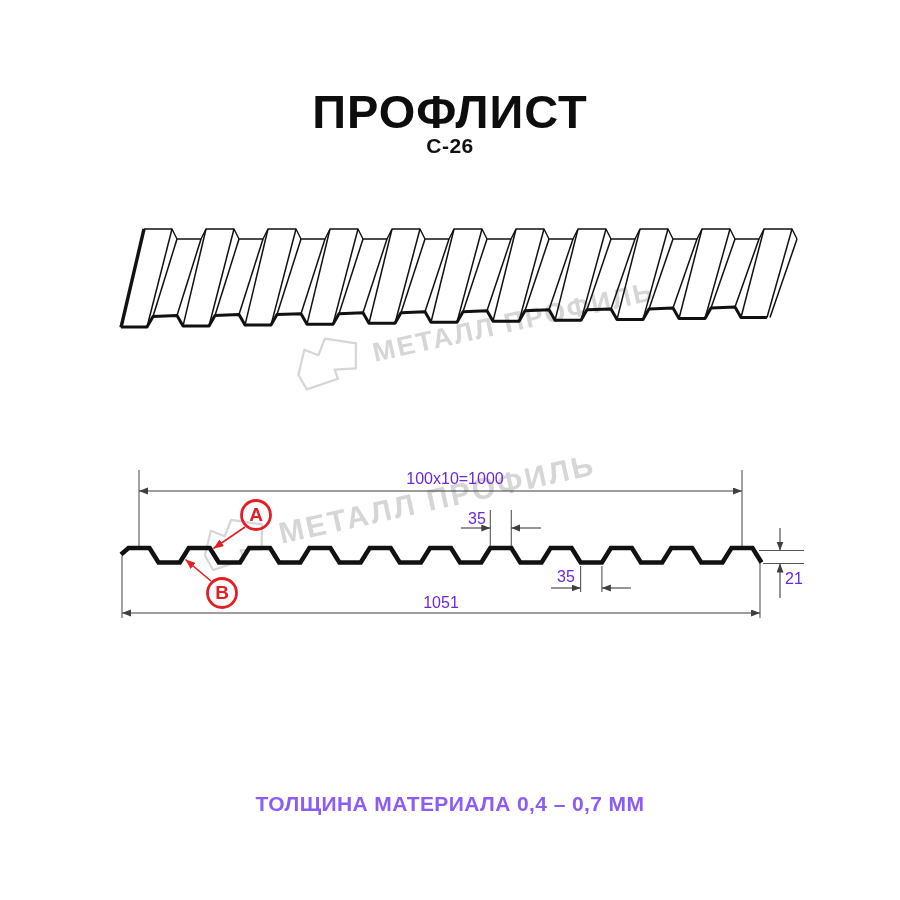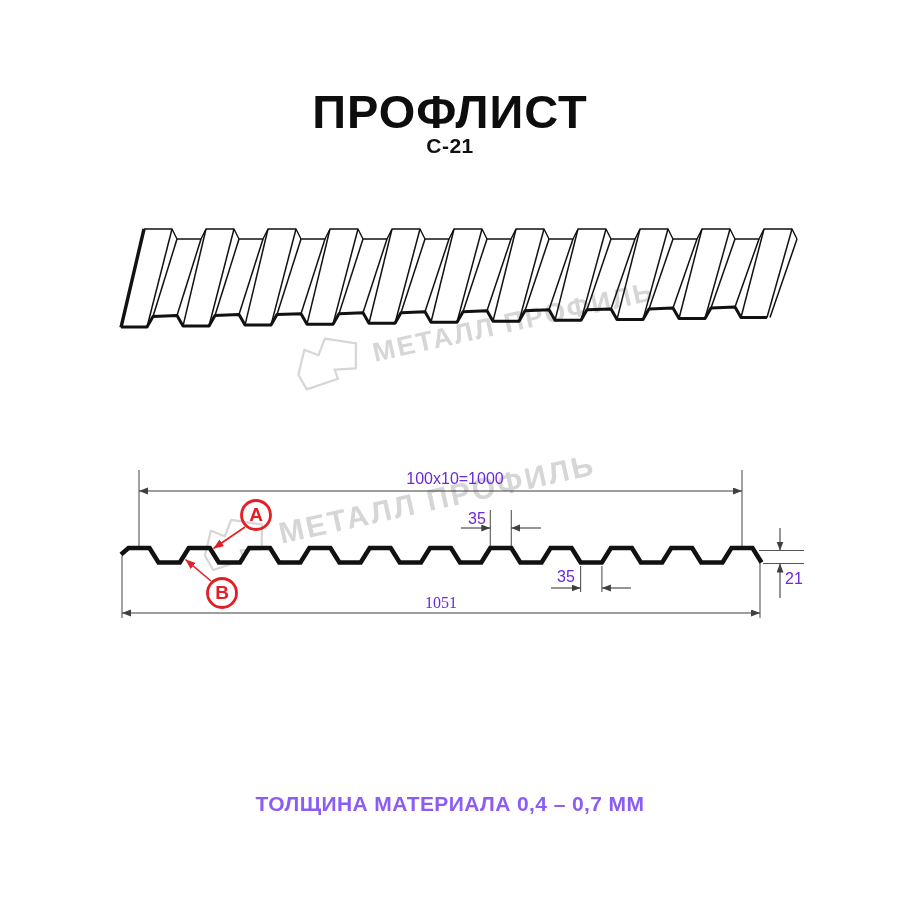--- a/index.html
+++ b/index.html
@@ -21,21 +21,21 @@
   .ab{position:absolute;transform:translate(-50%,-50%);font-weight:700;font-size:19px;z-index:3;}
   .sheetline{fill:none;stroke:#111;}
   .ext{stroke:#555;stroke-width:1.1;}
   .dim{stroke:#3f3f3f;stroke-width:1.1;}
   .red{stroke-width:1.6;fill:none;}
 </style>
 </head>
 <body>
 
 <div class="abs center-text title">ПРОФЛИСТ</div>
-<div class="abs center-text subtitle">С-21</div>
+<div class="abs center-text subtitle">С-26</div>
 
 <div class="wm wm1" style="color:#d6d6d6;">
   <svg width="70" height="56" viewBox="0 0 100 78">
     <path d="M5,46 L21,13 L39,25 L53,4 L95,20 L87,55 L57,50 L59,64 L12,69 Z" fill="none" stroke="#d6d6d6" stroke-width="3.2" stroke-linejoin="round"></path>
   </svg>
   <span>МЕТАЛЛ ПРОФИЛЬ</span>
 </div>
 
 <div class="wm wm2" style="color:#d6d6d6;">
   <svg width="70" height="54" viewBox="0 0 100 78">
@@ -135,17 +135,17 @@
     <line class="red" x1="245" y1="527" x2="213.5" y2="548.5" stroke="#e31e24" marker-end="url(#mR)"></line>
     <circle cx="222" cy="593" r="14.5" fill="#fff" fill-opacity="0" stroke="#e31e24" stroke-width="2.8"></circle>
     <line class="red" x1="211" y1="581" x2="185.5" y2="559.5" stroke="#e31e24" marker-end="url(#mR)"></line>
   </g>
 </svg>
 
 <span class="dimtxt" style="left:455px;top:471px;">100x10=1000</span>
 <span class="dimtxt" style="left:477px;top:511px;">35</span>
 <span class="dimtxt" style="left:794px;top:533px;margin-top:38px;">21</span>
 <span class="dimtxt" style="left:566px;top:569px;">35</span>
-<span class="dimtxt" style="left:441px;top:595px;font-family:Liberation Serif, serif;">1051</span>
+<span class="dimtxt" style="left:441px;top:595px;">1051</span>
 <span class="ab" style="left:256px;top:515px;color:#e31e24;">А</span>
 <span class="ab" style="left:222px;top:593px;color:#e31e24;">В</span>
 
 <div class="abs center-text note">ТОЛЩИНА МАТЕРИАЛА 0,4 – 0,7 ММ</div>
 
 </body></html>

